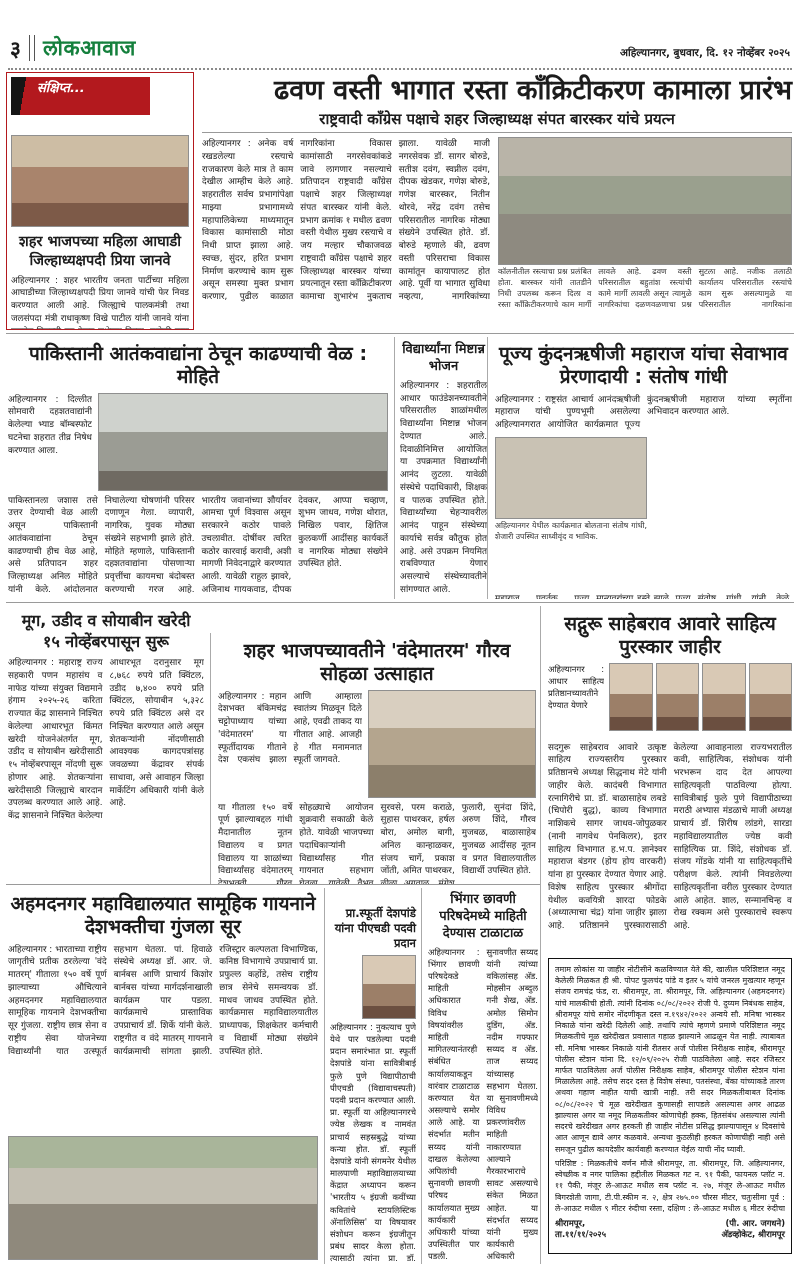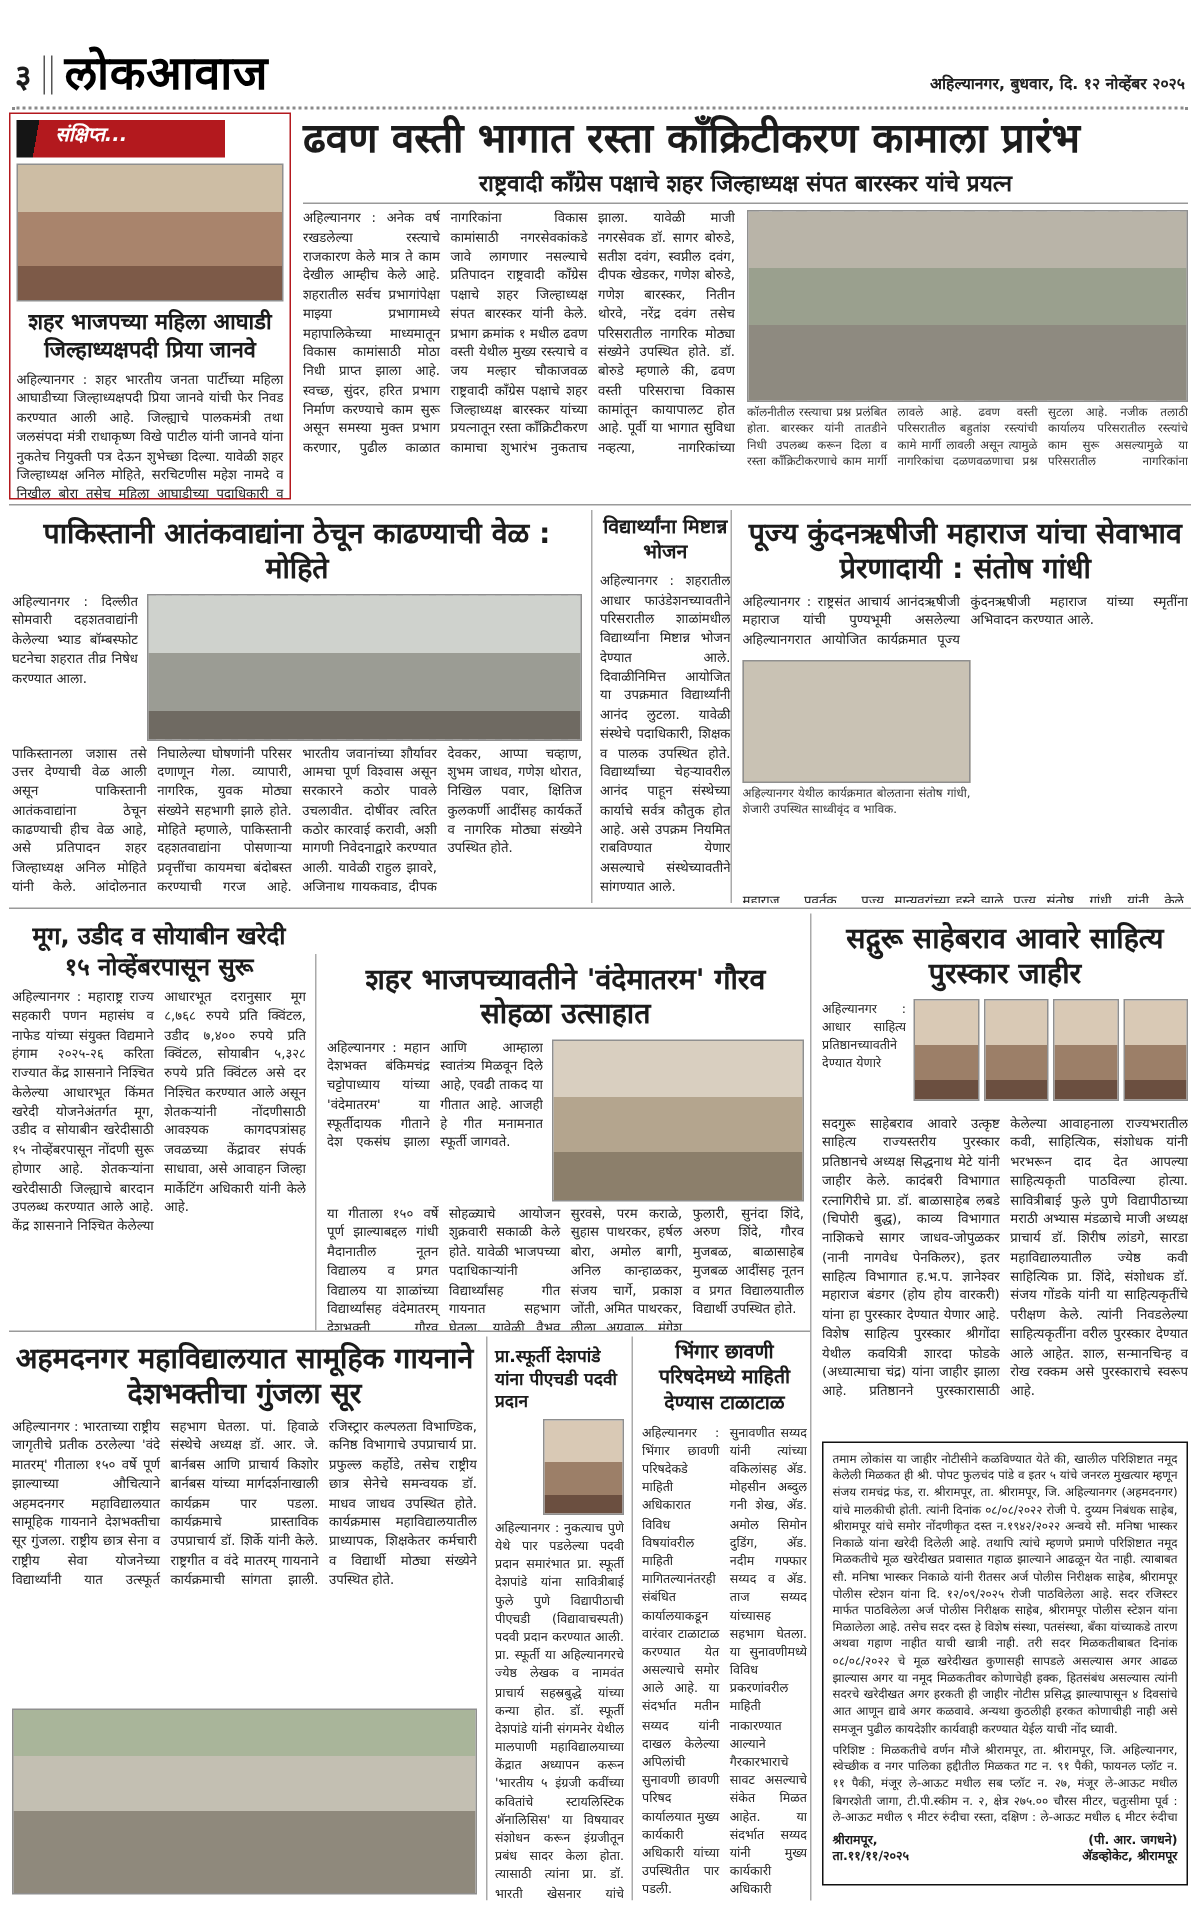--- a/index.html
+++ b/index.html
@@ -4,33 +4,33 @@
 <style>
   html,body{margin:0;padding:0;background:#e9e9e9;}
   .page{width:800px;min-height:1271px;margin:0 auto;background:#ffffff;
         font-family:"DejaVu Sans", sans-serif;color:#1c1c1c;box-sizing:border-box;
         padding:0 6px 10px 6px;position:relative;overflow:hidden;}
   
   .hdr{display:flex;align-items:flex-end;justify-content:space-between;padding:34px 4px 6px 4px;}
   .mast-left{display:flex;align-items:center;gap:8px;}
   .pageno{font-size:21px;font-weight:bold;}
   .mast-sep{width:4px;height:26px;border-left:1.5px solid #555;border-right:1.5px solid #555;}
-  .mastname{font-size:31px;font-weight:bold;color:#000000;letter-spacing:.5px;line-height:1;}
+  .mastname{font-size:21px;font-weight:bold;color:#15803d;letter-spacing:.5px;line-height:1;}
   .dateline{font-size:10.5px;font-weight:bold;color:#222;padding-bottom:3px;}
   .dotted-rule{border-top:2px dotted #8a8a8a;margin:0 2px;}
   
   .bt{font-size:8.8px;line-height:1.45;text-align:justify;color:#222;overflow:hidden;}
   .cols2{column-count:2;column-gap:7px;}
   .cols3{column-count:3;column-gap:7px;}
   .cols4{column-count:4;column-gap:7px;}
-  .hl-xl{font-size:27px;font-weight:bold;text-align:left;line-height:1.15;margin:2px 0 3px 0;}
+  .hl-xl{font-size:27px;font-weight:bold;text-align:right;line-height:1.15;margin:2px 0 3px 0;}
   .hl-lg{font-size:19px;font-weight:bold;text-align:center;line-height:1.2;margin:2px 0 5px 0;}
   .hl-md{font-size:16px;font-weight:bold;text-align:center;line-height:1.25;margin:1px 0 4px 0;}
   .hl-sm{font-size:13px;font-weight:bold;text-align:center;line-height:1.3;margin:1px 0 4px 0;}
-  .hl-xs{font-size:11.5px;font-weight:bold;text-align:left;line-height:1.3;margin:4px 0 3px 0;}
+  .hl-xs{font-size:11.5px;font-weight:bold;text-align:right;line-height:1.3;margin:16px 0 3px 0;}
   .subhead{font-size:15px;font-weight:bold;text-align:center;margin:0 0 4px 0;
            border-bottom:1px solid #999;padding-bottom:4px;}
   .ph{border:1px solid #8f8f8f;box-sizing:border-box;background:#c9c2b4;}
   .ph-street{background:linear-gradient(180deg,#b9b4a8 0 30%,#9aa08e 30% 60%,#8e8a80 60%),
              repeating-linear-gradient(90deg,rgba(70,55,50,.35) 0 7px,rgba(0,0,0,0) 7px 16px);}
   .ph-warm{background:linear-gradient(180deg,#cdbda4 0 35%,#a9846c 35% 75%,#7d5a48 75%),
            repeating-linear-gradient(90deg,rgba(120,40,40,.30) 0 6px,rgba(0,0,0,0) 6px 14px);}
   .ph-rally{background:linear-gradient(180deg,#cfd2cd 0 40%,#9b9c94 40% 80%,#6f6a62 80%),
             repeating-linear-gradient(90deg,rgba(40,40,60,.30) 0 5px,rgba(0,0,0,0) 5px 11px);}
   .ph-light{background:linear-gradient(180deg,#e7e4dc 0 45%,#cfc8ba 45% 85%,#b0a染896 85%),
@@ -40,23 +40,23 @@
   .ph-crowd{background:linear-gradient(180deg,#a9b59a 0 25%,#c3bfb2 25% 55%,#8f897c 55%),
             repeating-linear-gradient(90deg,rgba(50,45,40,.4) 0 6px,rgba(0,0,0,0) 6px 12px);}
   .ph-face{background:linear-gradient(180deg,#d9c9b5 0 45%,#9c7f68 45% 80%,#6b4f40 80%);}
   .caption{font-size:7.8px;line-height:1.4;text-align:justify;color:#333;margin-top:2px;overflow:hidden;}
   
   .row{display:flex;align-items:stretch;}
   .rule{border-top:1px solid #9a9a9a;margin:3px 0;}
   
   .brief{width:188px;flex:0 0 188px;border:1.2px solid #b3191e;margin-top:2px;
          padding:4px;box-sizing:border-box;height:258px;overflow:hidden;}
-  .brief-banner{height:25px;line-height:21px;color:#fff;font-weight:bold;font-style:italic;
+  .brief-banner{height:38px;line-height:21px;color:#fff;font-weight:bold;font-style:italic;
                 font-size:13px;padding-left:26px;width:78%;box-sizing:border-box;
-                background:linear-gradient(100deg,#151515 0 15px,#b3191e 15px);margin-bottom:4px;}
+                background:linear-gradient(100deg,#151515 0 15px,#b3191e 15px);margin-bottom:20px;}
   .brief-photo{width:100%;height:92px;}
   .brief-hl{font-size:14.5px;font-weight:bold;text-align:center;line-height:1.3;margin:5px 0 4px 0;}
   .lead{flex:1;padding:2px 2px 0 8px;box-sizing:border-box;}
   .lead-body{display:flex;gap:8px;}
   .lead-text{width:288px;flex:0 0 288px;height:178px;}
   .lead-fig{flex:1;}
   .lead-photo{width:100%;height:128px;}
   
   .row2{height:262px;overflow:hidden;}
   .pak{width:388px;flex:0 0 388px;padding:3px 6px 0 2px;box-sizing:border-box;}

